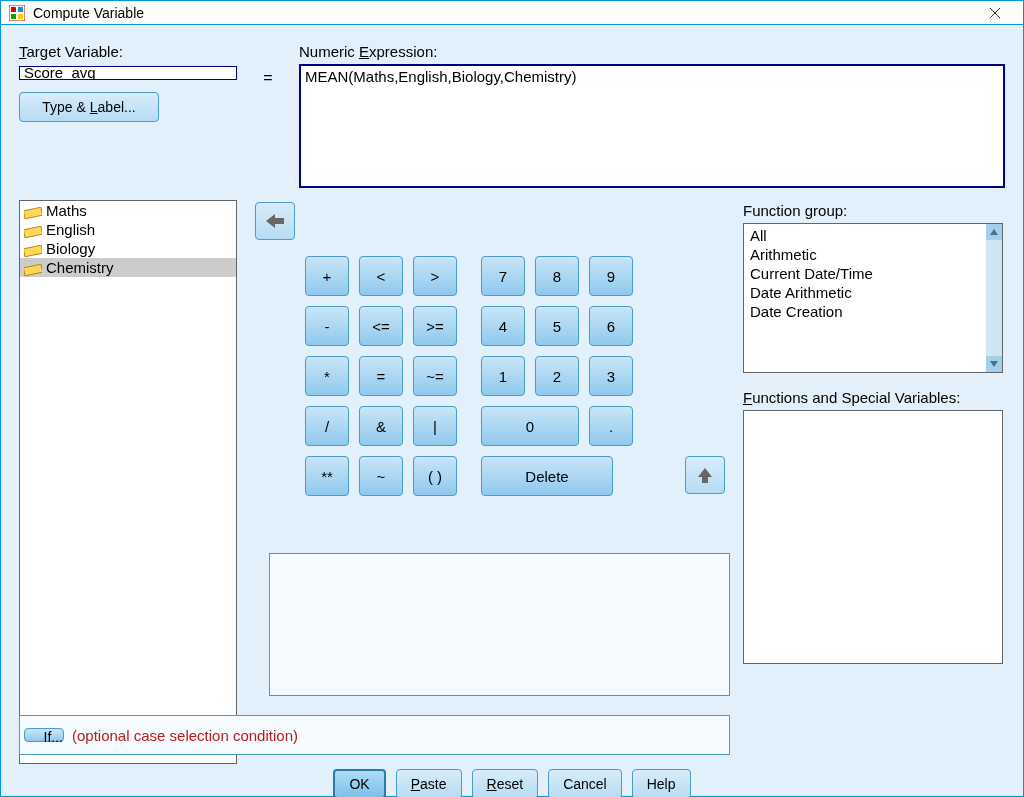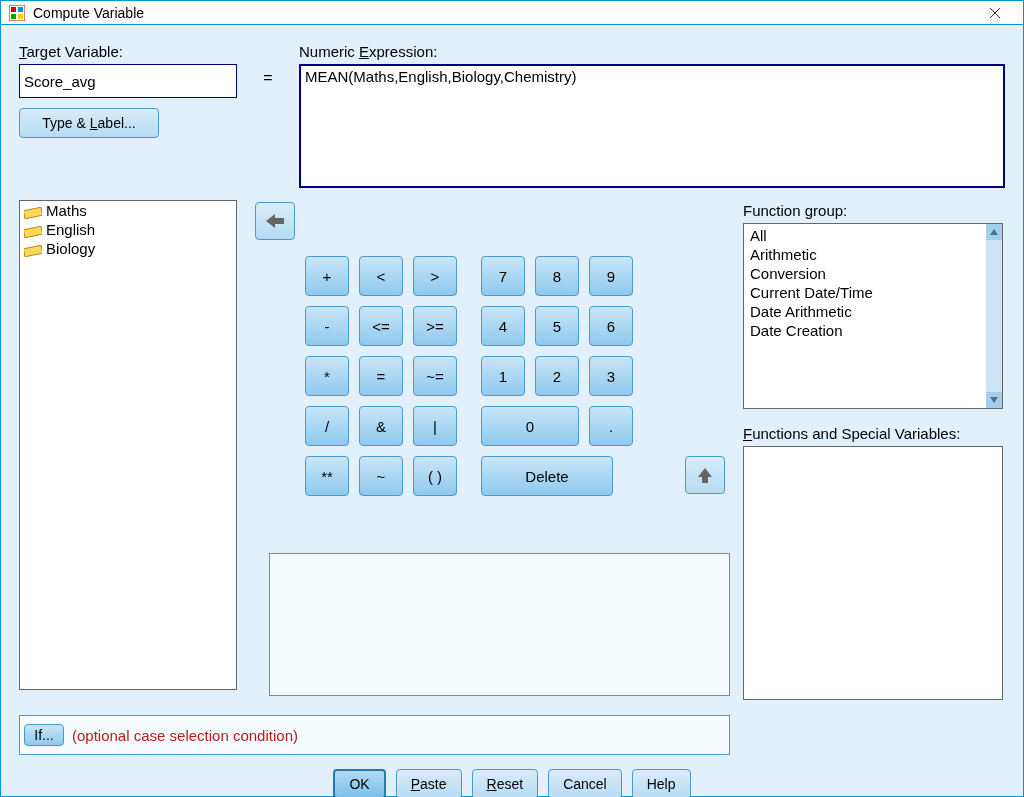--- a/index.html
+++ b/index.html
@@ -42,21 +42,21 @@
   background: #e1f0fa;
   padding: 18px 18px 12px 18px;
   position: relative;
 }
 .label { font-size: 15px; color: #000; margin-bottom: 4px; display: block; }
 .underline { text-decoration: underline; }
 
 .top-row { display: flex; align-items: flex-start; gap: 17px; margin-bottom: 10px; justify-content: center; }
 .target-col { width: 218px; }
 .target-input {
-  width: 218px; height: 34px;
+  width: 218px; height: 14px;
   border: 1px solid #000080;
   background: #fff;
   font-size: 15px;
   padding: 2px 4px;
 }
 .eq-sign { width: 62px; text-align: center; font-size: 16px; padding-top: 26px; }
 .expr-col { flex: 1; }
 .expr-box {
   width: 706px; height: 124px;
   border: 2px solid #000080;
@@ -74,21 +74,21 @@
   border: 1px solid #4a9bc7;
   border-radius: 4px;
   font-size: 14px;
   color: #000;
   cursor: pointer;
 }
 
 .mid-row { display: flex; gap: 8px; }
 .var-list {
   width: 218px; 
-  height: 490px;
+  height: 564px;
   border: 1px solid #666;
   background: #fff;
   overflow: auto;
   margin-top: -2px;
 }
 .var-item {
   display: flex; align-items: center;
   padding: 1px 4px;
   font-size: 15px;
   cursor: pointer;
@@ -147,21 +147,21 @@
   border: 1px solid #4a9bc7;
   background: linear-gradient(#d8ecf9, #b6dcf4);
   border-radius: 4px;
   display: flex; align-items: center; justify-content: center;
   cursor: pointer;
 }
 .up-arrow-btn svg { width: 18px; height: 18px; fill: #666; }
 
 .right-col { width: 262px; margin-left: auto; }
 .funcgroup-box {
-  width: 260px; height: 186px;
+  width: 260px; height: 150px;
   border: 1px solid #666;
   background: #fff;
   position: relative;
   overflow: hidden;
   margin-top: 4px;
 }
 .funcgroup-inner { padding: 2px 4px; }
 .fg-item { font-size: 15px; padding: 1px 2px; cursor: pointer; }
 .fg-scroll {
   position: absolute; right: 0; top: 0; bottom: 0;
@@ -195,27 +195,28 @@
 .if-row {
   position: absolute;
   top: 690px; left: 18px;
   width: 711px; height: 40px;
   border: 1px solid #4a9bc7;
   background: #f5fbfe;
   display: flex; align-items: center;
   padding: 4px;
 }
 .if-btn {
-  width: 40px; height: 22px;
+  width: 40px; height: 14px;
   border: 1px solid #4a9bc7;
   border-radius: 4px;
   background: linear-gradient(#c9e5f7, #8fc9ee);
   font-size: 14px;
   cursor: pointer;
   margin-right: 8px;
+  text-align: right;
 }
 .if-text { font-size: 15px; color: #b91c1c; }
 
 .bottom-buttons {
   position: absolute;
   top: 744px; left: 0; right: 0;
   display: flex; justify-content: center;
   gap: 10px;
 }
 .dlg-btn {
@@ -284,20 +285,26 @@
                 <rect x="0" y="2" width="18" height="8" fill="#ffd75a" stroke="#b8860b" transform="rotate(-12 9 6)"></rect>
               </svg></span>
           <span>English</span>
         </div>
         <div class="var-item">
           <span class="ruler-icon"><svg viewBox="0 0 18 12">
                 <rect x="0" y="2" width="18" height="8" fill="#ffd75a" stroke="#b8860b" transform="rotate(-12 9 6)"></rect>
               </svg></span>
           <span>Biology</span>
         </div>
+        <div class="var-item selected">
+          <span class="ruler-icon"><svg viewBox="0 0 18 12">
+                <rect x="0" y="2" width="18" height="8" fill="#ffd75a" stroke="#b8860b" transform="rotate(-12 9 6)"></rect>
+              </svg></span>
+          <span>Chemistry</span>
+        </div>
       </div>
 
       <div class="center-col">
         <div class="arrow-btn left-arrow">
           <svg viewBox="0 0 22 18">
               <polygon points="11,2 2,9 11,16 11,12 20,12 20,6 11,6"></polygon>
             </svg>
         </div>
 
         <div class="keypad">
@@ -356,21 +363,20 @@
             </svg>
         </div>
       </div>
 
       <div class="right-col">
         <span class="label">Function <span class="underline">g</span>roup:</span>
         <div class="funcgroup-box">
           <div class="funcgroup-inner">
             <div class="fg-item">All</div>
             <div class="fg-item">Arithmetic</div>
-            <div class="fg-item">Conversion</div>
             <div class="fg-item">Current Date/Time</div>
             <div class="fg-item">Date Arithmetic</div>
             <div class="fg-item">Date Creation</div>
           </div>
           <div class="fg-scroll">
             <div class="fg-scroll-btn">
                 <svg viewBox="0 0 10 10">
                   <polygon points="5,2 1,8 9,8"></polygon>
                 </svg>
               </div>

